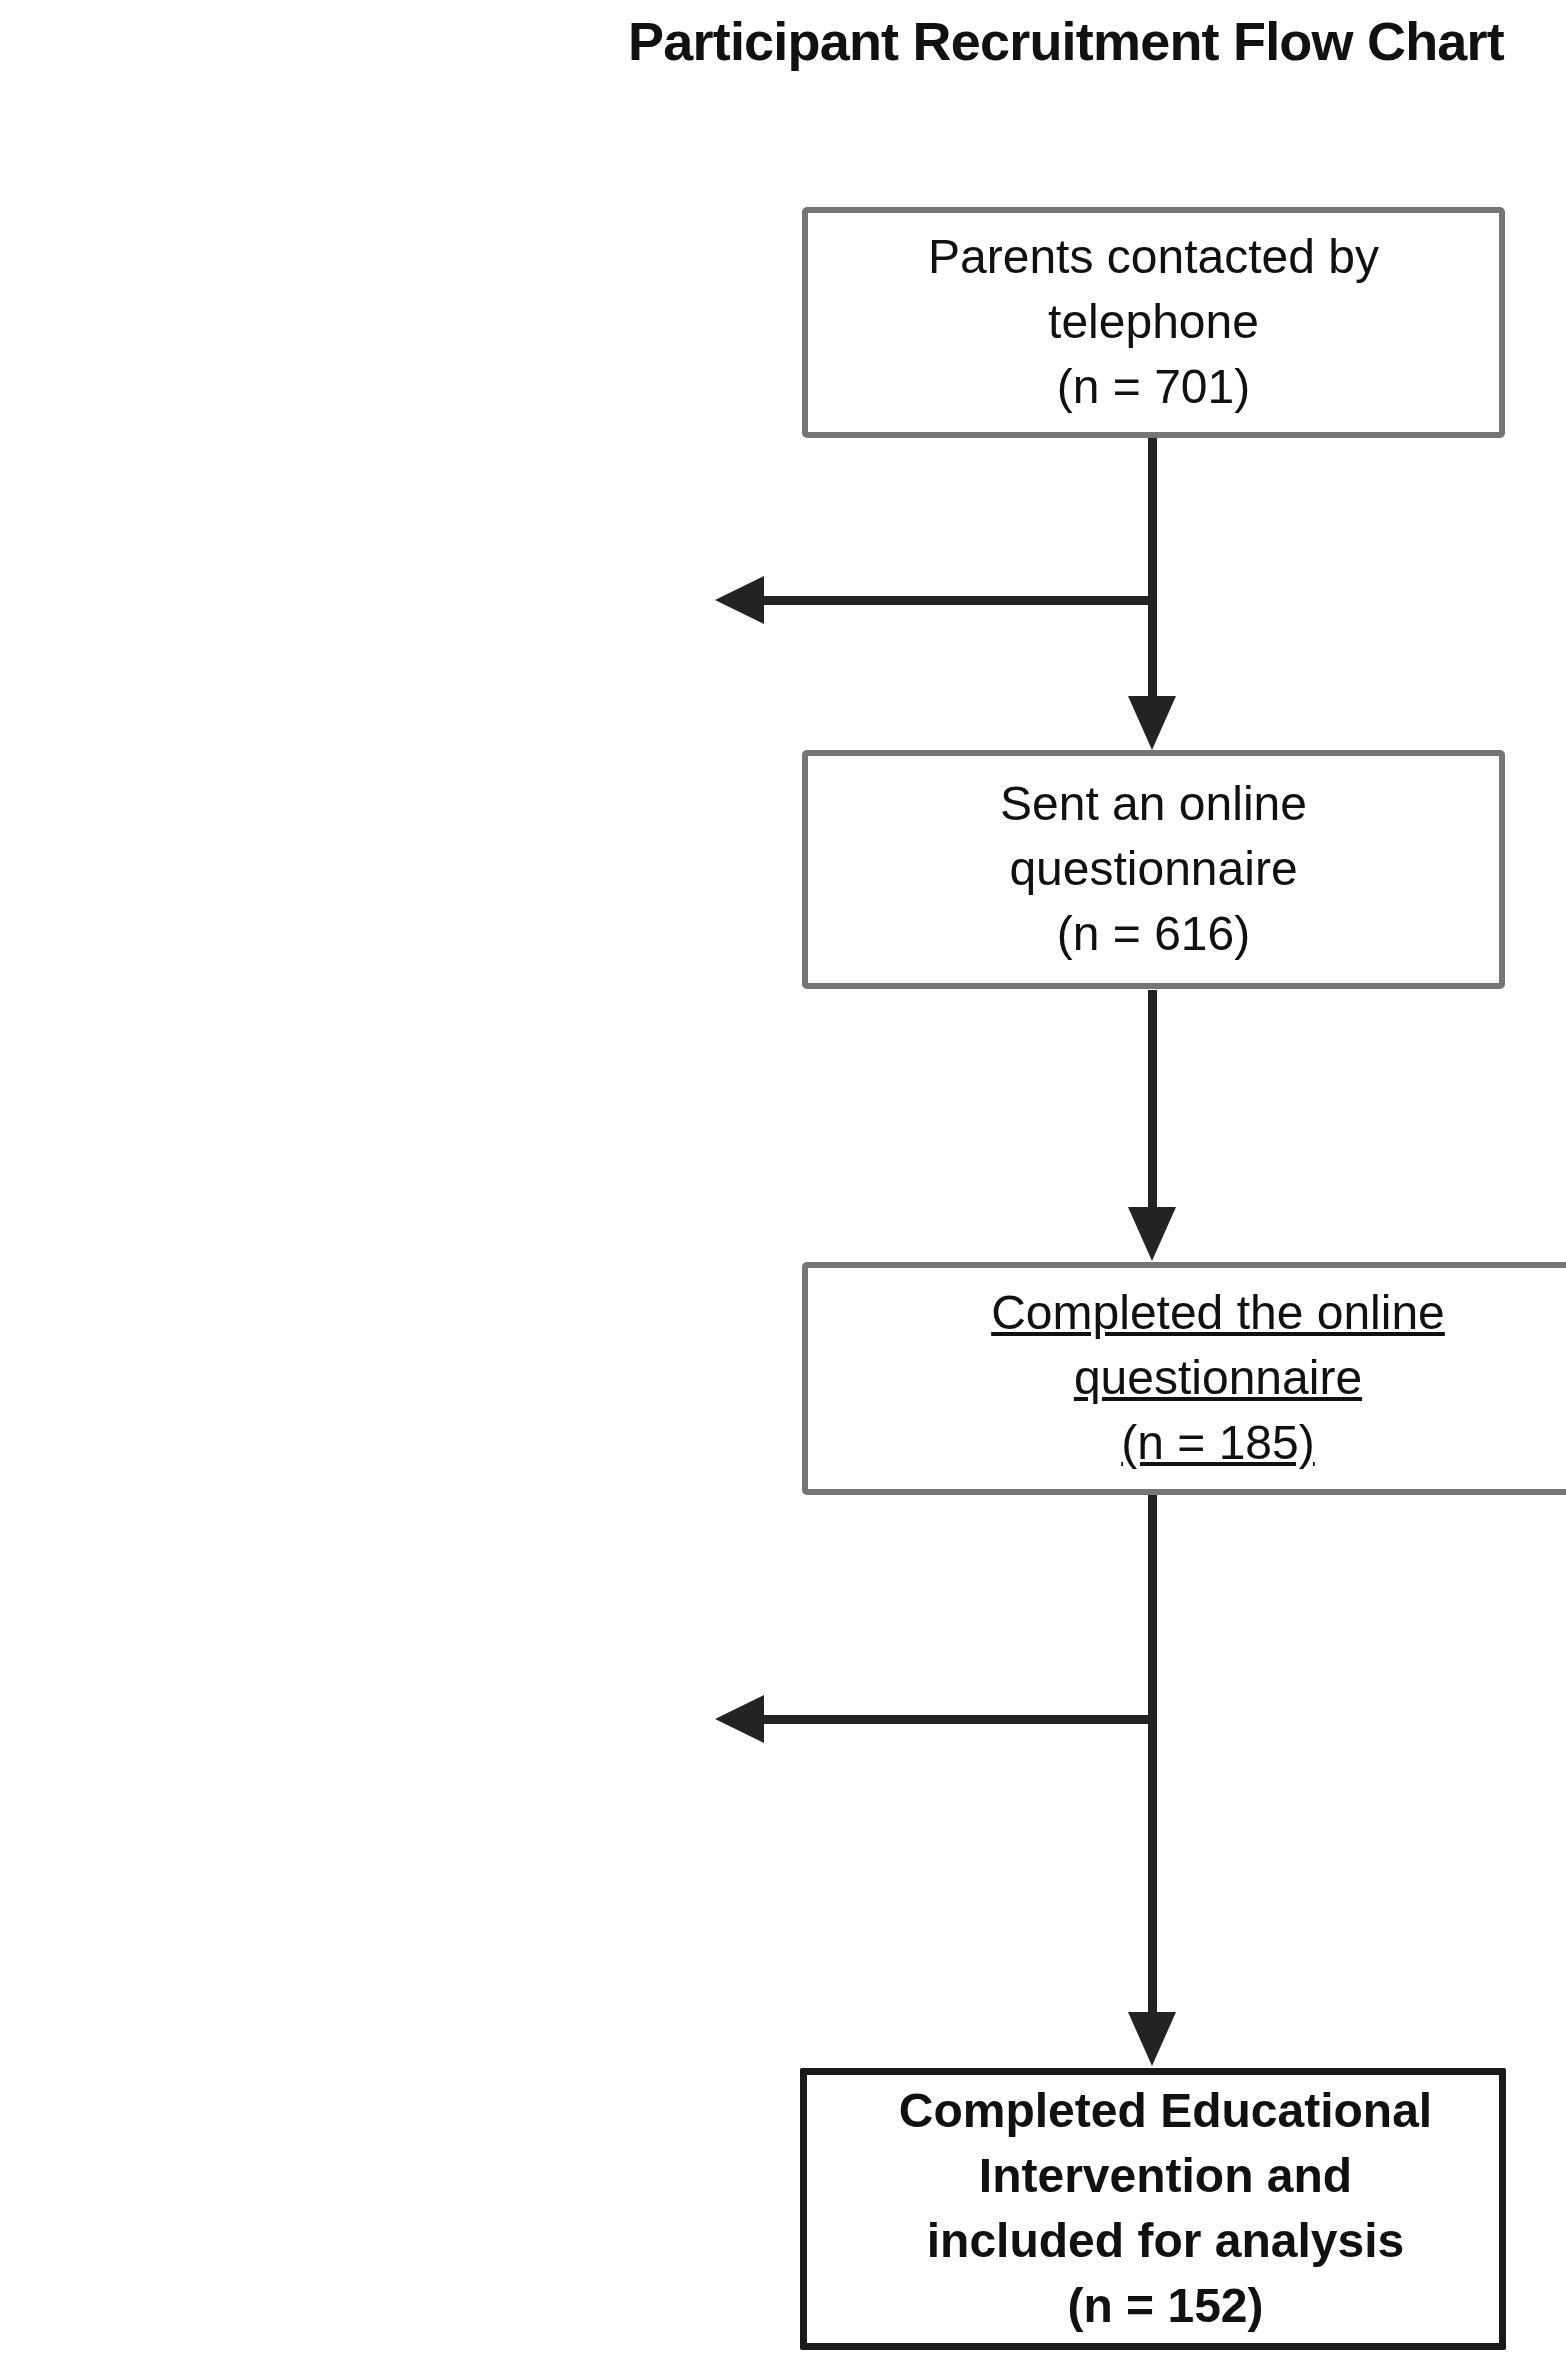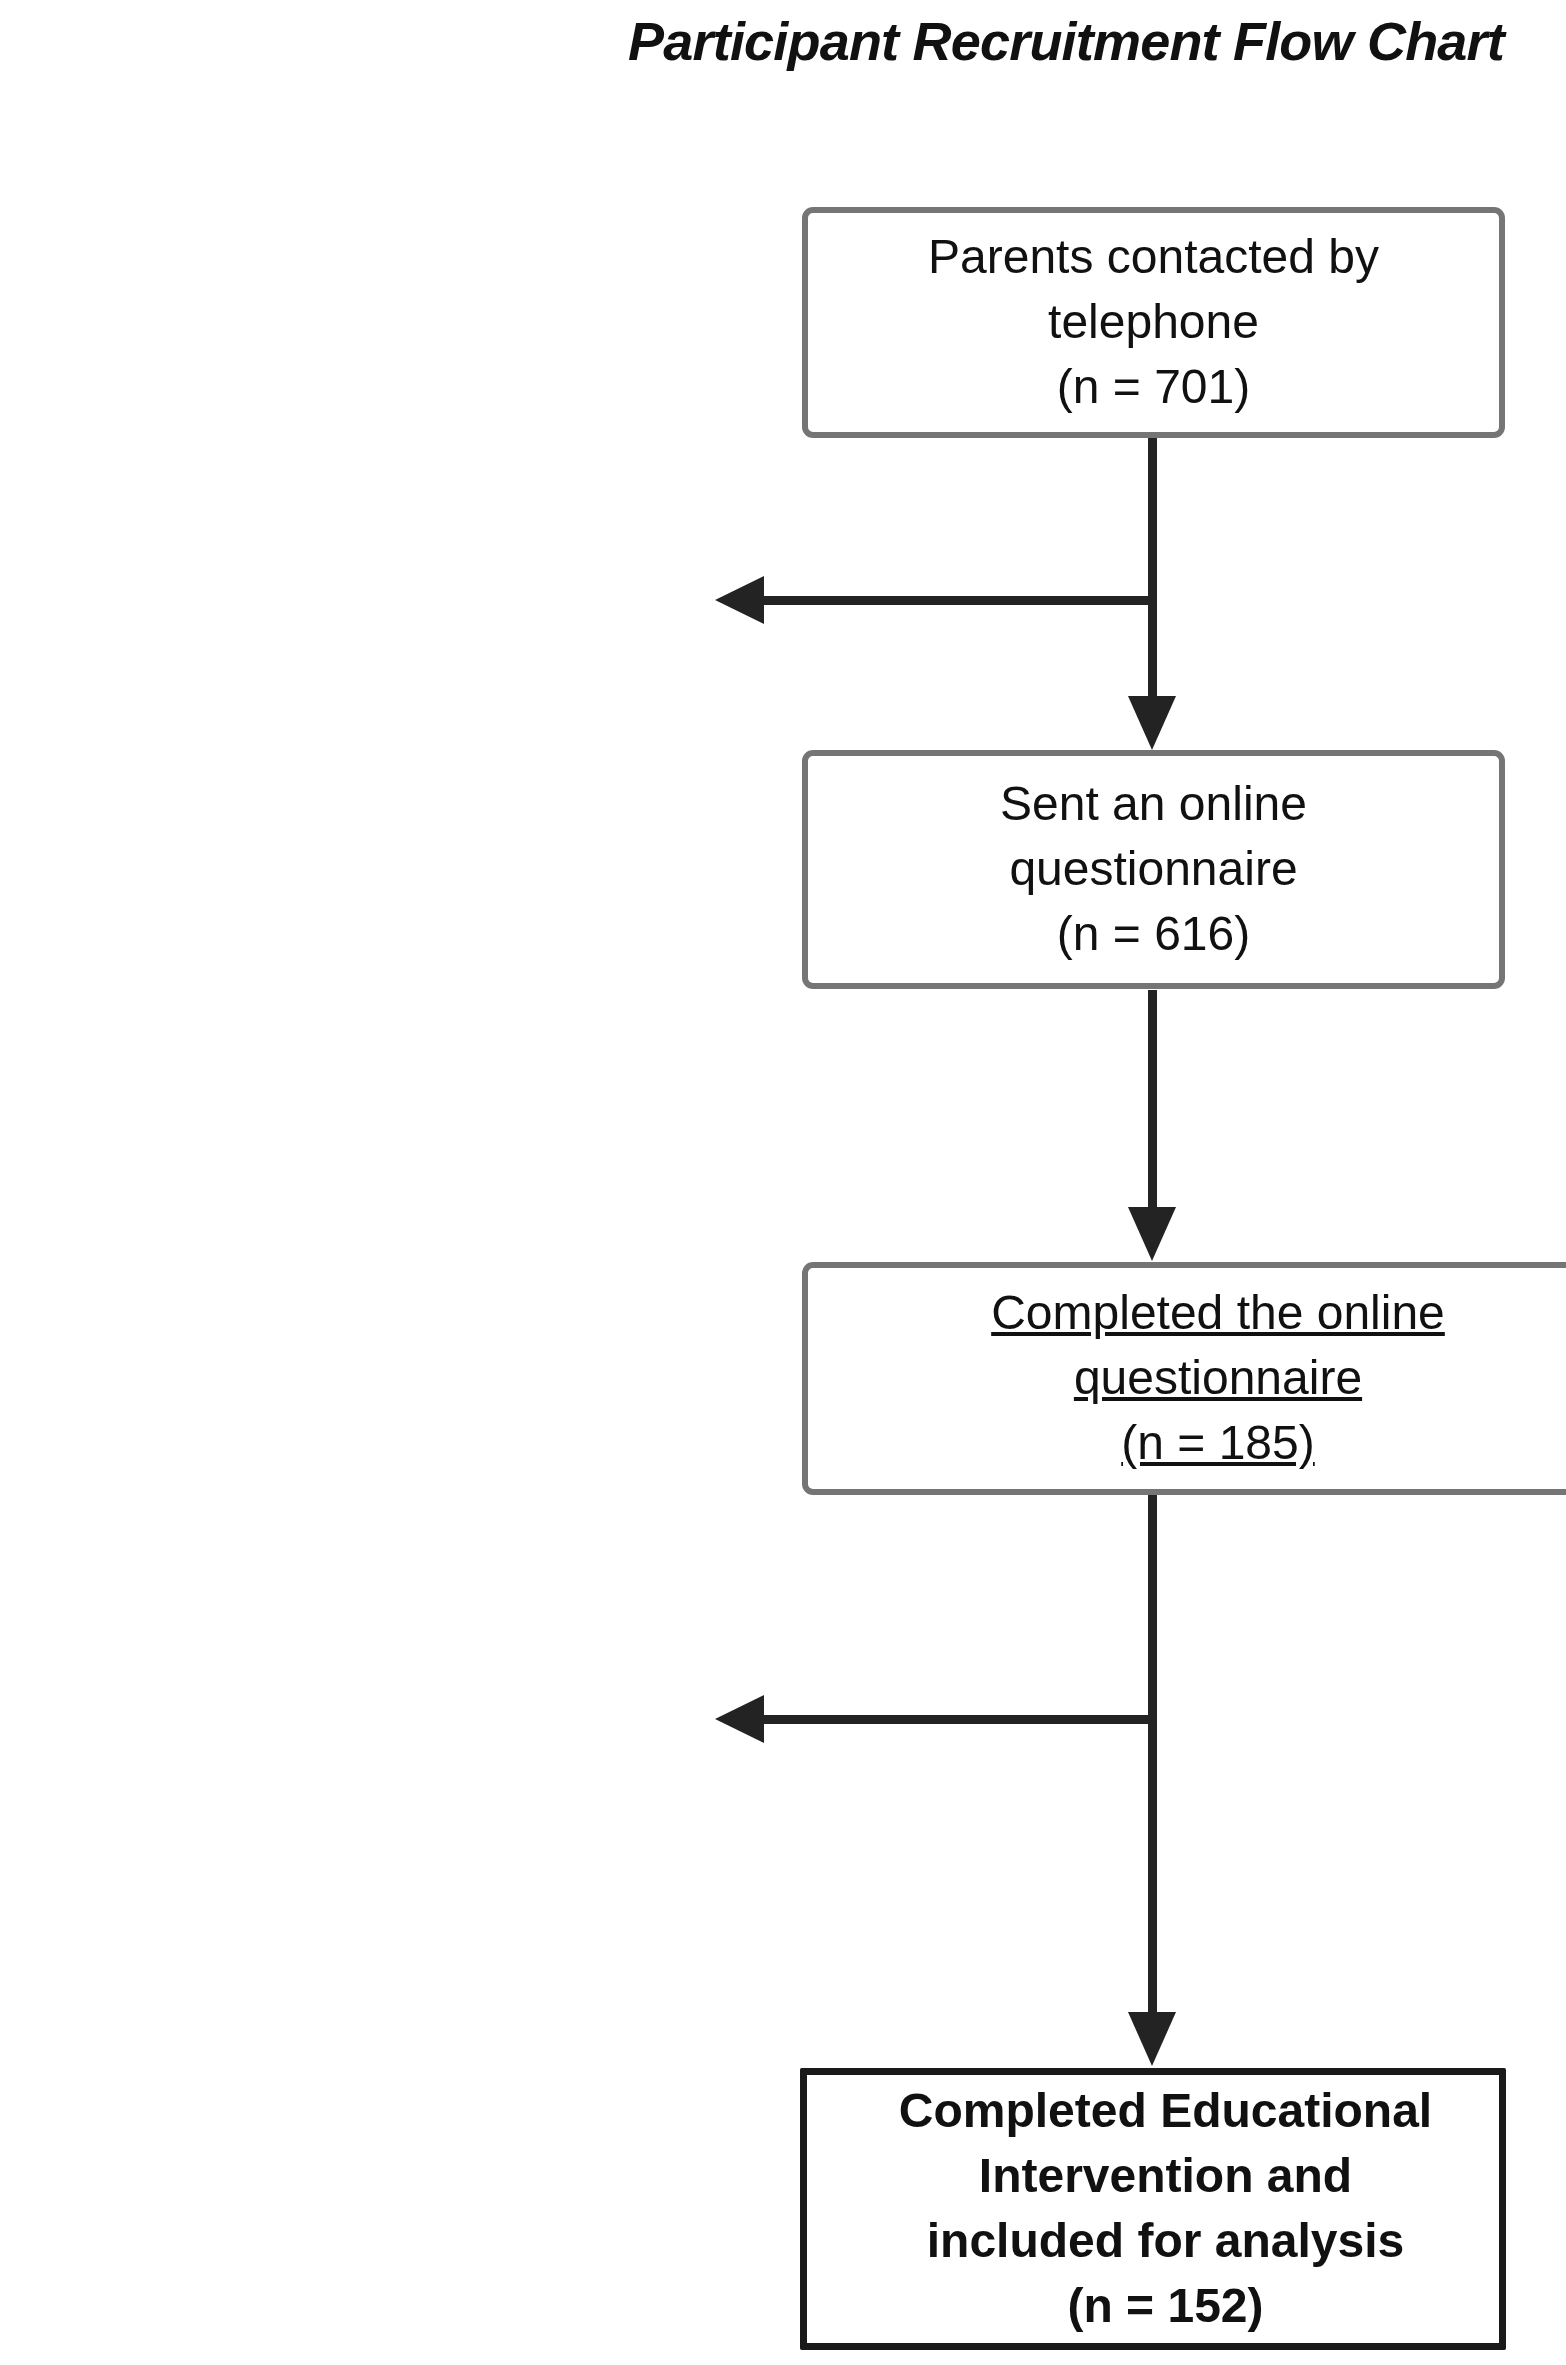--- a/index.html
+++ b/index.html
@@ -19,28 +19,27 @@
   .chart-title {
     position: absolute;
     top: 10.2px;
     left: 1066px;
     transform: translateX(-50%);
     white-space: nowrap;
     font-size: 54px;
     font-weight: bold;
     letter-spacing: -0.8px;
     color: #111111;
-    font-style: italic;
   }
   .node {
     position: absolute;
     box-sizing: border-box;
     background: #ffffff;
     border: 6px solid #757575;
-    border-radius: 11px;
+    border-radius: 5px;
     display: flex;
     align-items: center;
     justify-content: center;
     text-align: center;
   }
   .node-text {
     white-space: pre-line;
     font-size: 48px;
     line-height: 1.35;
     color: #111111;

